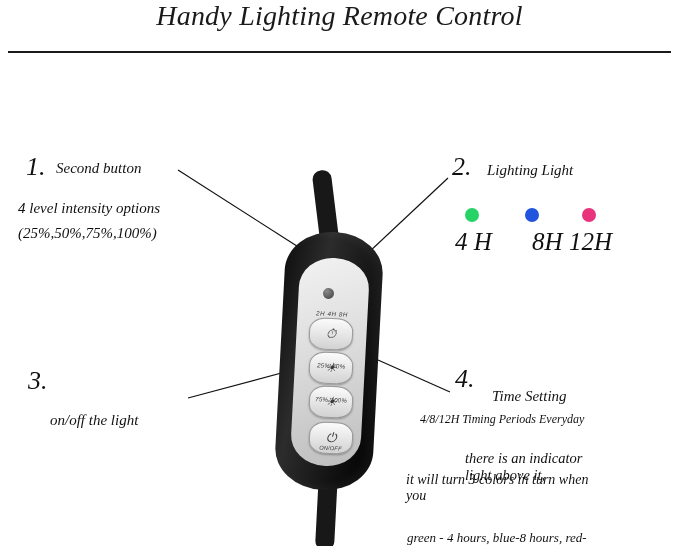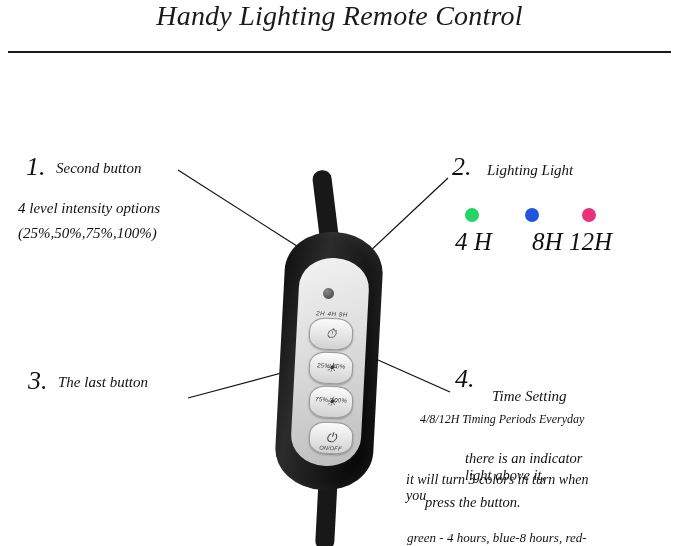--- a/index.html
+++ b/index.html
@@ -247,23 +247,22 @@
     <span class="dot d1" id="dot1" style="background: rgb(34, 85, 221);"></span>
     <span class="dot d2" id="dot2" style="background: rgb(232, 50, 124);"></span>
   </div>
   <div class="dot-lbls">
     <span class="dot-lbl l0">4 H</span>
     <span class="dot-lbl l1">8H</span>
     <span class="dot-lbl l2">12H</span>
   </div>
 
   <div class="txt num" id="c3-num">3.</div>
-  <div class="txt lbl-head" id="c3-head">The last button</div>
+  <div class="txt lbl-head" id="c3-l1">on/off the light</div>
 
   <div class="txt num" id="c4-num">4.</div>
   <div class="txt lbl-head" id="c4-head">Time Setting</div>
   <div class="txt" id="c4-l1">4/8/12H Timing Periods Everyday</div>
   <div class="txt" id="c4-p1">there is an indicator light above it,</div>
   <div class="txt" id="c4-p2">it will turn 3 colors in turn when you</div>
-  <div class="txt" id="c4-p3">press the button.</div>
   <div class="txt" id="c4-p4">green - 4 hours, blue-8 hours, red- 12  hours.</div>
 
 </div>
 
 </body></html>

